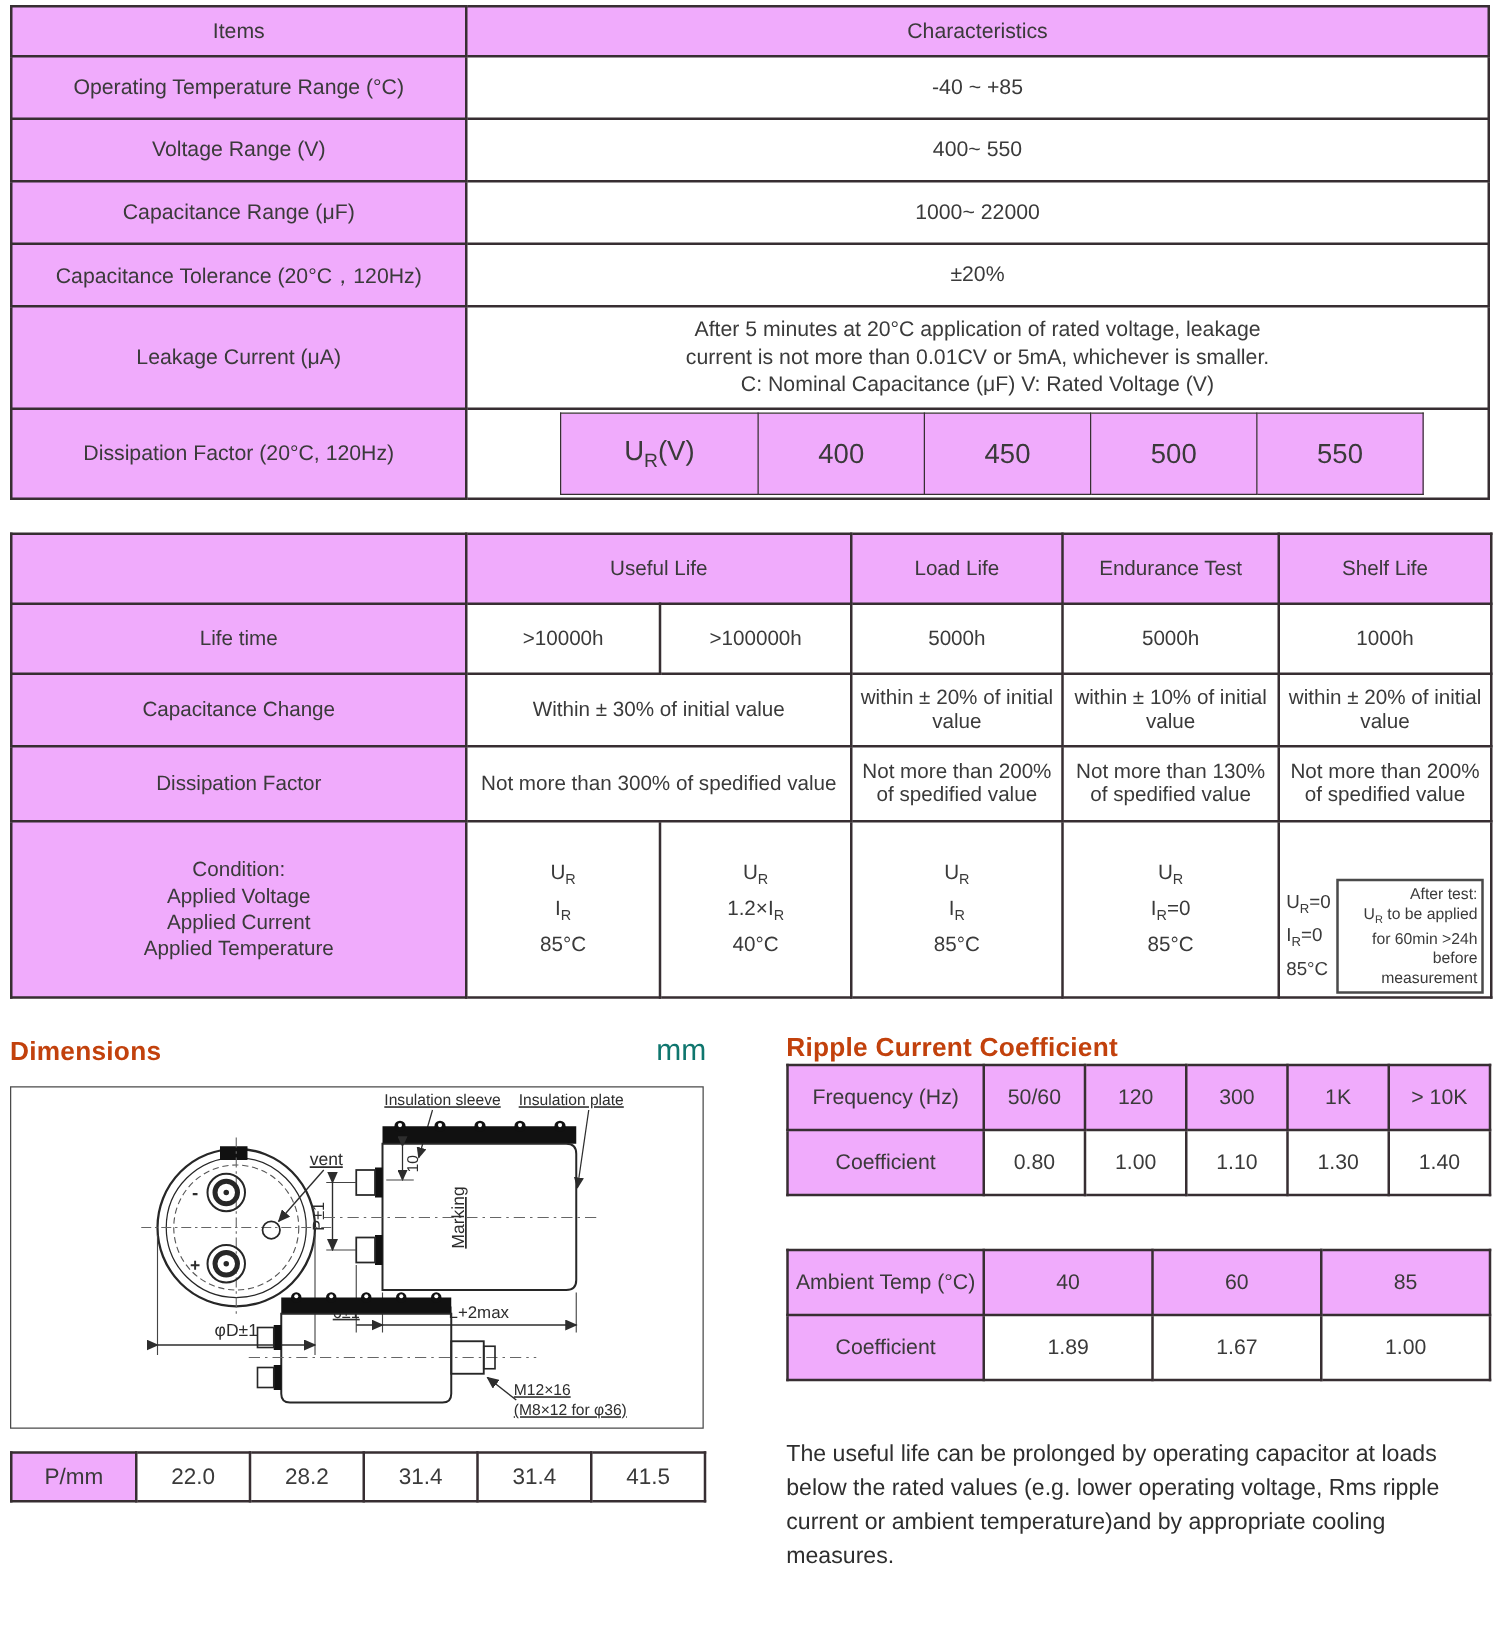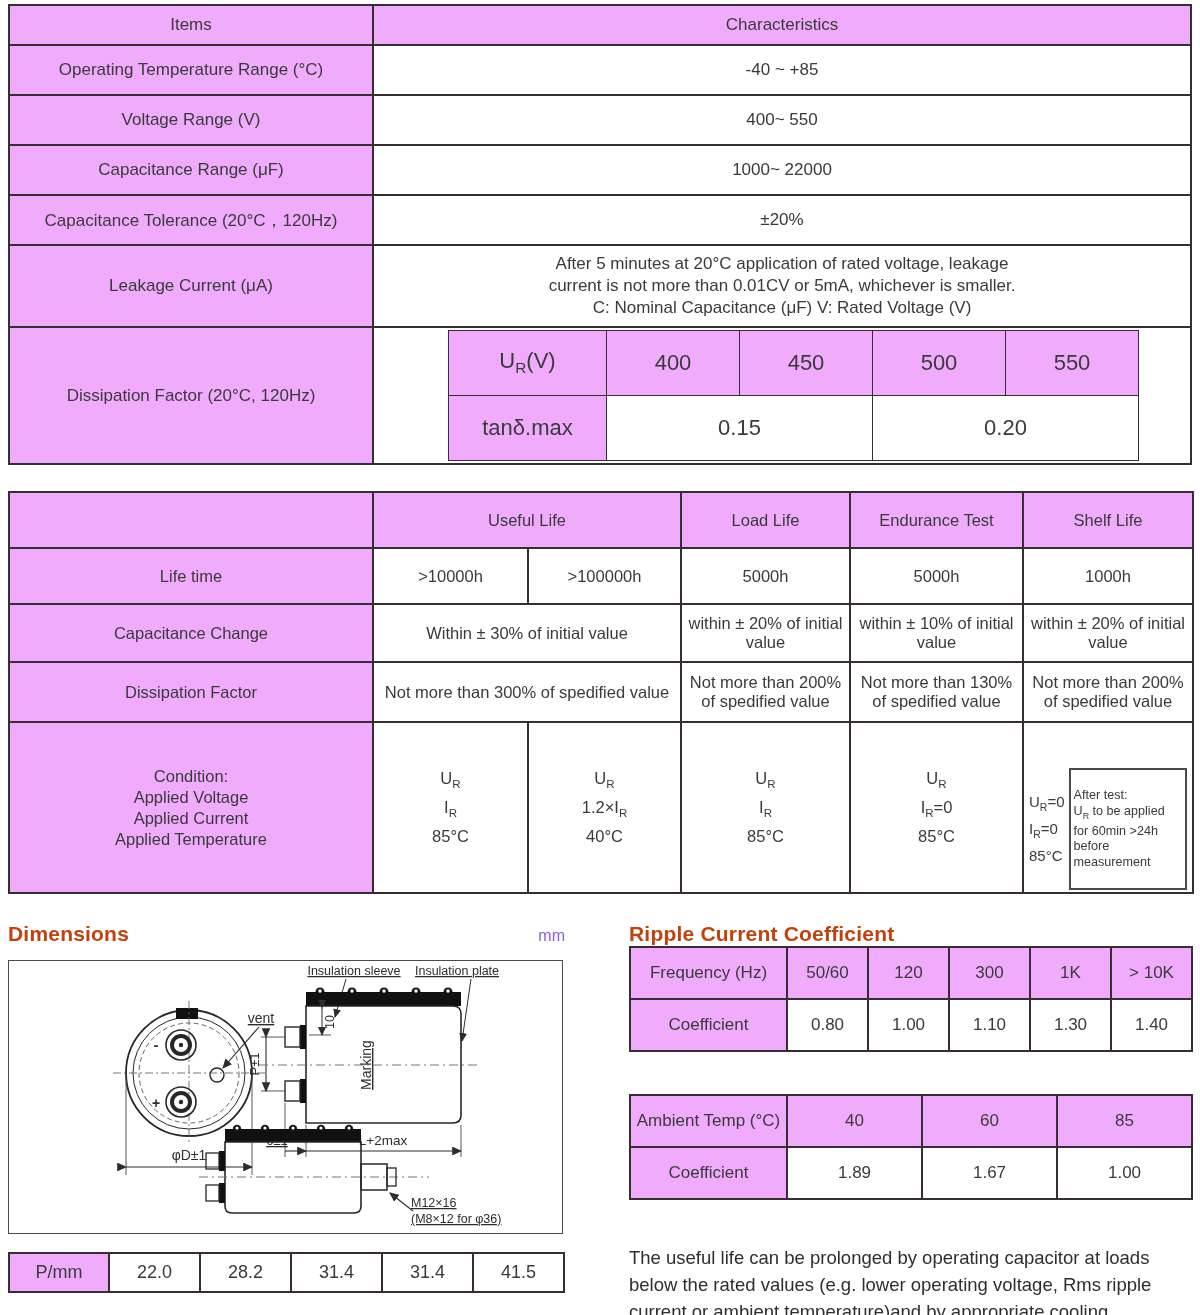--- a/index.html
+++ b/index.html
@@ -44,33 +44,33 @@
   .t2 .cond td{height:106px;}
   .cond-label div{line-height:21px;}
   .cond-lines div{line-height:23px;}
   sub{font-size:70%;}
   .shelf-flex{display:flex;align-items:center;justify-content:flex-start;gap:4px;padding:0 1px;margin-top:43px;}
   .shelf-left{font-size:15px;line-height:22px;text-align:left;flex:0 0 auto;}
   .note-box{
     border:2px solid #4a4a4a;
     font-size:12.6px;
     line-height:15.5px;
-    text-align:left;
-    padding:18px 3px;
+    text-align:right;
+    padding:3px 3px;
     flex:1 1 auto;
   }
 
   
   .lower{display:flex;margin-top:28px;}
   .col-left{width:557px;flex:0 0 auto;}
   .col-right{flex:1 1 auto;margin-left:64px;}
 
   .sec-head{display:flex;justify-content:space-between;align-items:baseline;}
   .h-dim,.h-ripple{font-size:21px;font-weight:bold;color:#c2410c;letter-spacing:.2px;}
-  .h-mm{font-size:16px;color:#8b5cf6;}
+  .h-mm{font-size:24px;color:#0f766e;}
 
   .draw-panel{
     margin-top:14px;
     border:1.6px solid #4a4a4a;
     width:553px;height:272px;
   }
   svg text{font-family:"Liberation Sans","DejaVu Sans",sans-serif;fill:#2d2d2d;}
 
   .size-table{width:557px;margin-top:18px;}
   .size-table td{height:33px;font-size:18px;}
@@ -135,25 +135,20 @@
                 <col style="width:133px">
                 <col style="width:133px">
               </colgroup>
           <tbody>
                 <tr>
             <td class="gray"><span>U</span><sub>R</sub><span>(V)</span></td>
             <td class="gray">400</td>
             <td class="gray">450</td>
             <td class="gray">500</td>
             <td class="gray">550</td>
-          </tr>
-          <tr>
-            <td class="gray">tanδ.max</td>
-            <td colspan="2">0.15</td>
-            <td colspan="2">0.20</td>
           </tr>
         </tbody>
             </table>
       </td>
     </tr>
   </tbody>
     </table>
 
   <table class="t2">
     <colgroup>

